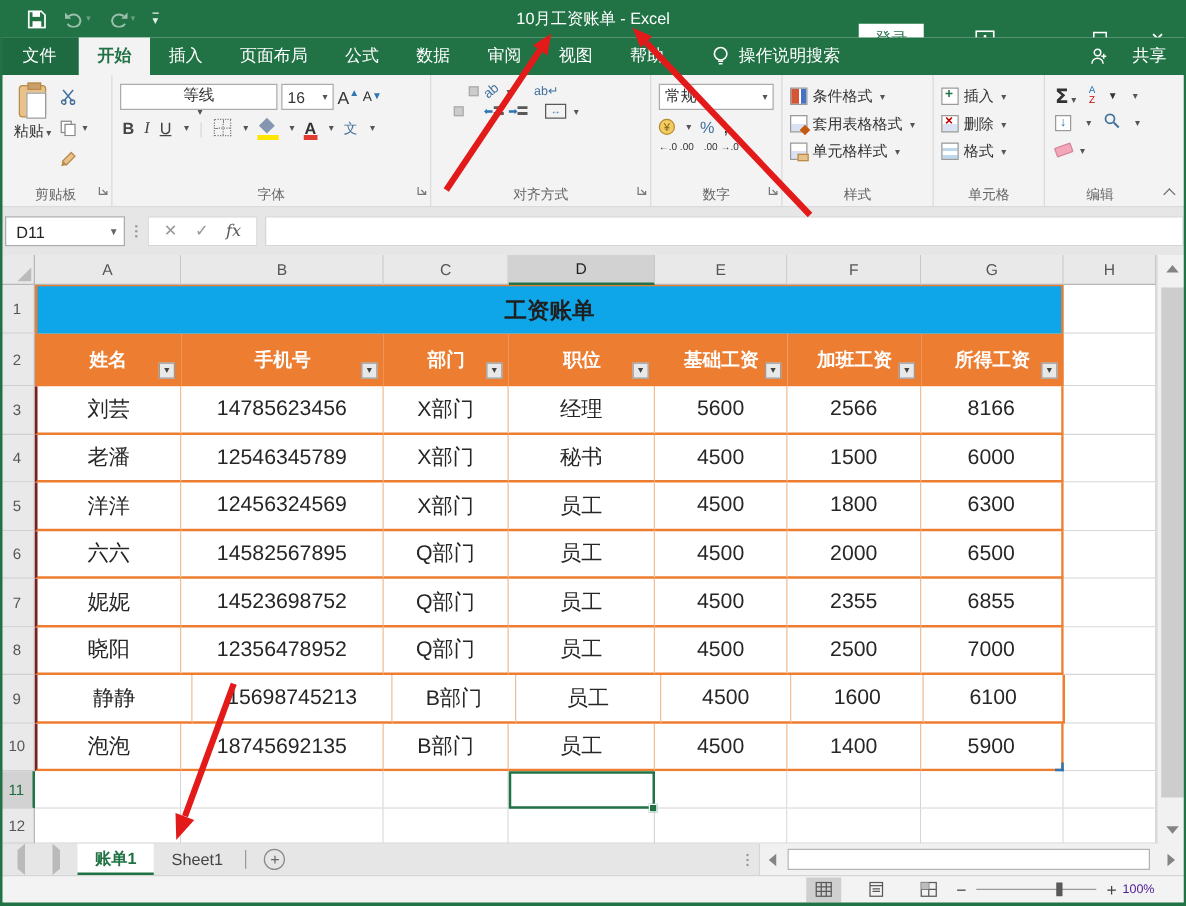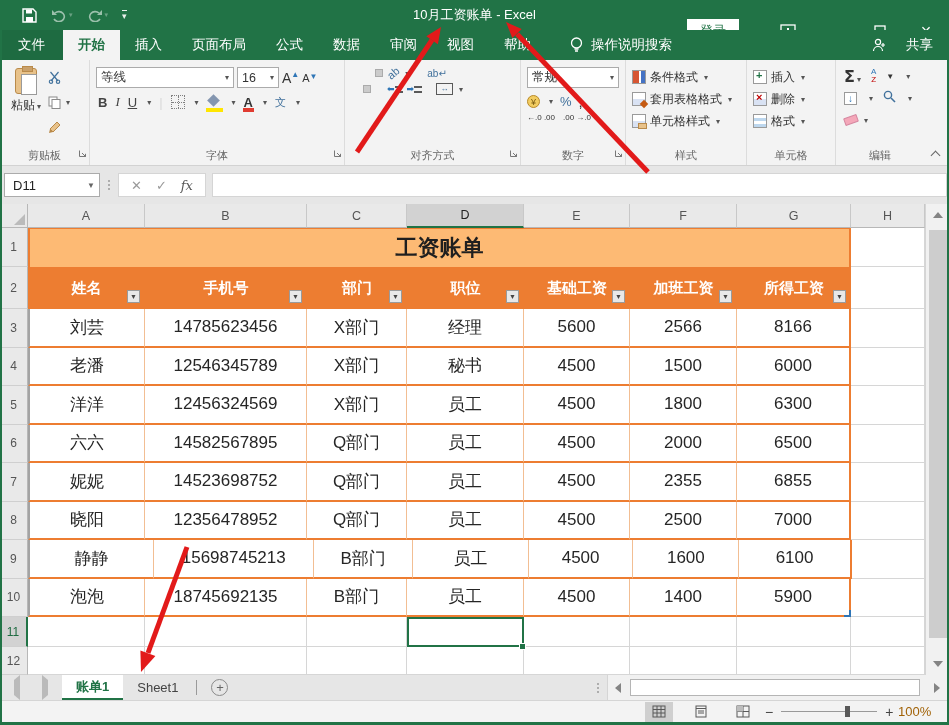--- a/index.html
+++ b/index.html
@@ -99,25 +99,25 @@
   .gridwrap { position:absolute; left:0; top:204px; width:925px; height:471px; background:#fff; }
   .colheaders { display:flex; height:24px; }
   .corner { width:28px; height:24px; background:#E9E9E9; border-right:1px solid #B7B7B7; border-bottom:1px solid #B7B7B7; position:relative; }
   .corner::after { content:""; position:absolute; right:2px; bottom:2px; border-left:11px solid transparent; border-bottom:11px solid #BBBBBB; }
   .colhdr { height:24px; background:#E9E9E9; border-right:1px solid #C8C8C8; border-bottom:1px solid #B7B7B7; display:flex; align-items:center; justify-content:center; font-size:12.5px; color:#555; }
   .colhdr.sel { background:#D2D2D2; border-bottom:2px solid #217346; color:#222; }
   .grow { display:flex; }
   .rowhdr { width:28px; background:#E9E9E9; border-right:1px solid #B7B7B7; border-bottom:1px solid #CFCFCF; display:flex; align-items:center; justify-content:center; font-size:12px; color:#555; }
   .rowhdr.sel { background:#D2D2D2; border-right:2px solid #217346; color:#1E6B41; }
   .plaincell { background:#fff; border-right:1px solid #D6D6D6; border-bottom:1px solid #D6D6D6; }
-  .title-cell { background:#fdba74; border-top:1px solid #ED7D31; border-left:2px solid #ED7D31; border-right:2px solid #ED7D31; display:flex; align-items:center; justify-content:center; font-size:22px; font-weight:600; color:#1F1F1F; }
+  .title-cell { background:#0ea5e9; border-top:1px solid #ED7D31; border-left:2px solid #ED7D31; border-right:2px solid #ED7D31; display:flex; align-items:center; justify-content:center; font-size:18px; font-weight:600; color:#1F1F1F; }
   .th-cell { background:#ED7D31; color:#fff; font-weight:bold; font-size:15px; display:flex; align-items:center; justify-content:center; position:relative; }
   .filterbtn { position:absolute; right:5px; bottom:6px; width:13px; height:13px; background:#E8E8E8; border:1px solid #9a9a9a; color:#444; font-size:7px; display:flex; align-items:center; justify-content:center; }
   .td-cell { display:flex; align-items:center; justify-content:center; font-size:17px; color:#262626; border-right:1px solid #F2BE93; border-bottom:2px solid #ED7D31; }
-  .td-cell.first { border-left:2px solid #a3a3a3; }
+  .td-cell.first { border-left:2px solid #7f1d1d; }
   .td-cell.last { border-right:2px solid #ED7D31; }
   .selection { position:absolute; left:407px; top:413px; width:117px; height:30px; border:2px solid #217346; background:transparent; }
   .fillhandle { position:absolute; left:519px; top:439px; width:7px; height:7px; background:#217346; border:1px solid #fff; }
   .tbl-corner { position:absolute; left:844px; top:406px; width:7px; height:7px; border-right:2px solid #2E75B6; border-bottom:2px solid #2E75B6; }
 
   
   .vscroll { position:absolute; left:925px; top:204px; width:24px; height:471px; background:#F1F1F1; border-left:1px solid #D5D5D5; }
   .vbtn { position:absolute; left:0; width:24px; height:22px; display:flex; align-items:center; justify-content:center; }
   .tri-up { width:0; height:0; border-left:5px solid transparent; border-right:5px solid transparent; border-bottom:6px solid #848484; }
   .tri-down { width:0; height:0; border-left:5px solid transparent; border-right:5px solid transparent; border-top:6px solid #848484; }
@@ -139,21 +139,21 @@
   .hthumb { position:absolute; left:22px; top:4px; width:290px; height:17px; background:#fff; border:1px solid #B5B5B5; }
 
   
   .statusbar { position:absolute; left:0; top:700px; width:949px; height:22px; background:#F3F3F3; border-top:1px solid #D5D5D5; display:flex; align-items:center; }
   .views { position:absolute; left:645px; display:flex; gap:14px; align-items:center; }
   .viewbtn { width:28px; height:20px; display:flex; align-items:center; justify-content:center; }
   .viewbtn.sel { background:#CFCFCF; }
   .zoomctl { position:absolute; left:765px; display:flex; align-items:center; gap:8px; color:#444; }
   .zoomtrack { width:96px; height:1px; background:#999; position:relative; }
   .zoomthumb { position:absolute; left:64px; top:-5px; width:5px; height:11px; background:#595959; }
-  .zoomlabel { position:absolute; left:898px; font-size:13px; color:#a16207; }
+  .zoomlabel { position:absolute; left:898px; font-size:10px; color:#4c1d95; }
   .minus-plus { font-size:14px; color:#444; }
 
   
   .frame-l, .frame-r, .frame-b { position:absolute; background:#217346; z-index:50; }
   .frame-l { left:0; top:30px; width:2px; bottom:0; }
   .frame-r { right:0; top:30px; width:2px; bottom:0; }
   .frame-b { left:0; bottom:0; height:3px; width:949px; }
 
   .arrows { position:absolute; left:0; top:0; z-index:60; pointer-events:none; }
 </style>
@@ -266,21 +266,21 @@
       </div>
       <div class="glabel"><span>剪贴板</span></div>
       <span class="launcher"><svg width="9" height="9" viewBox="0 0 9 9">
             <path d="M1.5 1.5 v6 h6" fill="none" stroke="#777"></path>
             <path d="M4 4 l3.5 3.5 M7.5 4.8 v2.7 h-2.7" fill="none" stroke="#777"></path>
           </svg></span>
     </div>
 
     <div class="rgroup" style="width:255px;">
       <div class="frow1">
-        <div class="selbox" style="width:138px;">
+        <div class="selbox" style="width:126px;flex-direction:column;">
             <span>等线</span>
             <span class="dd">▾</span>
           </div>
         <div class="selbox" style="width:42px;">
             <span>16</span>
             <span class="dd">▾</span>
           </div>
         <span class="rlbl" style="font-size:14px;"><span>A</span><span style="font-size:8px;vertical-align:top;color:#2E75B6;">▲</span></span>
         <span class="rlbl" style="font-size:11px;"><span>A</span><span style="font-size:8px;vertical-align:top;color:#2E75B6;">▼</span></span>
       </div>

